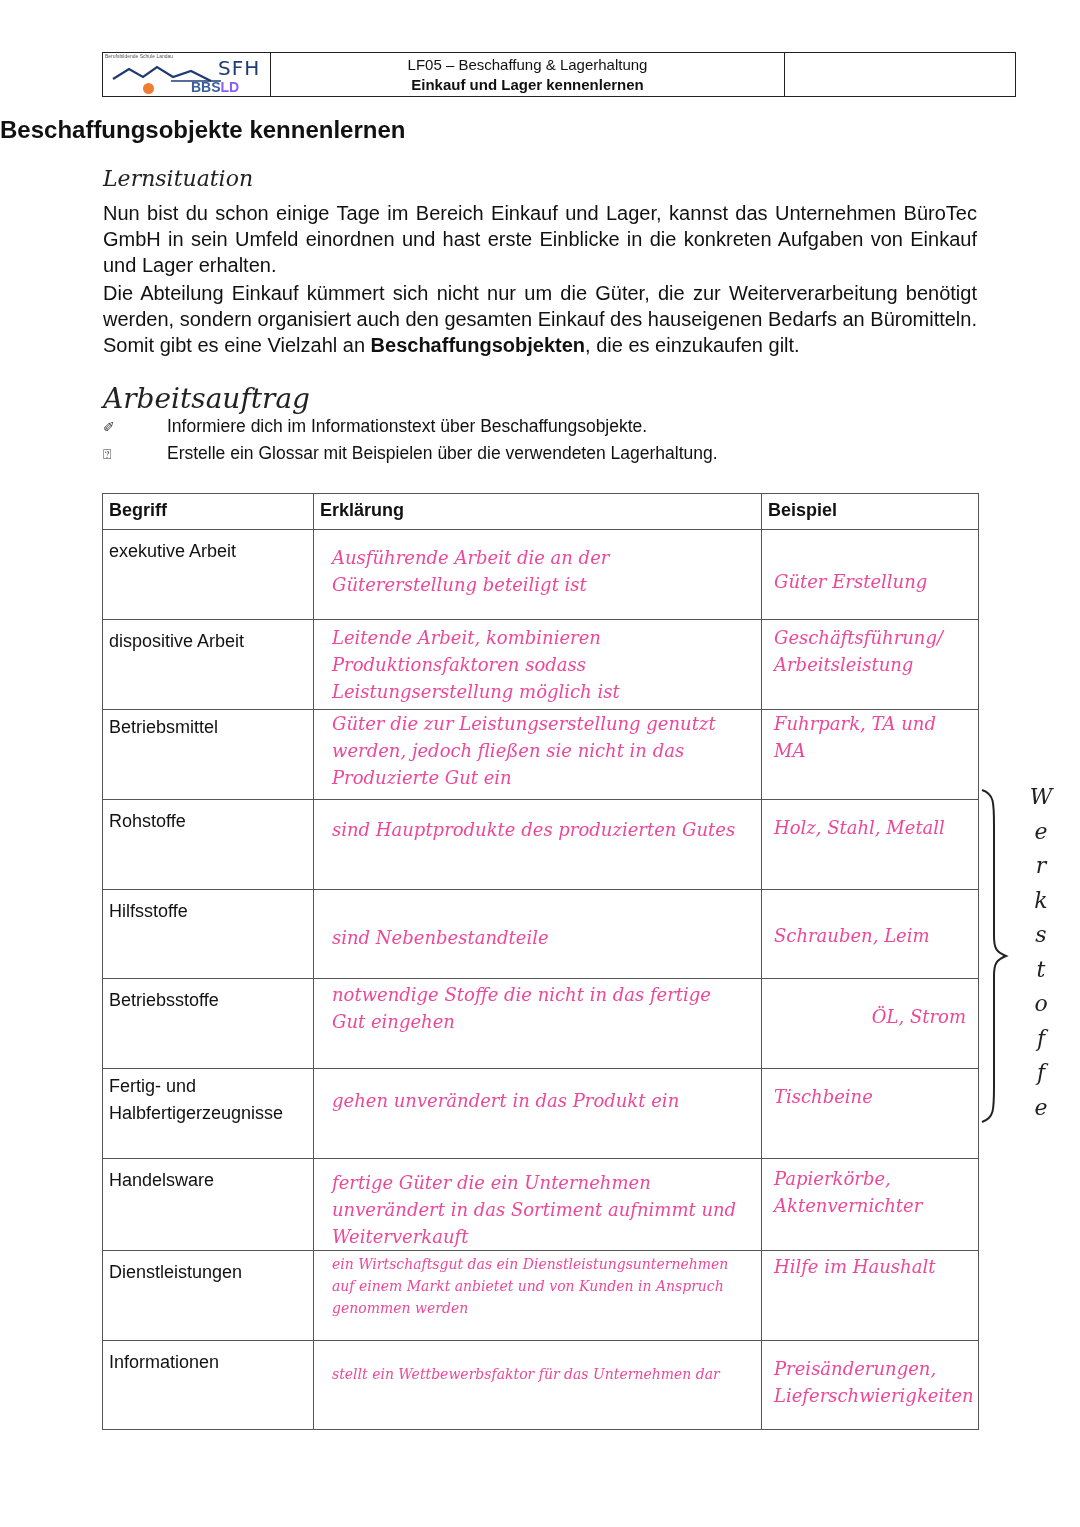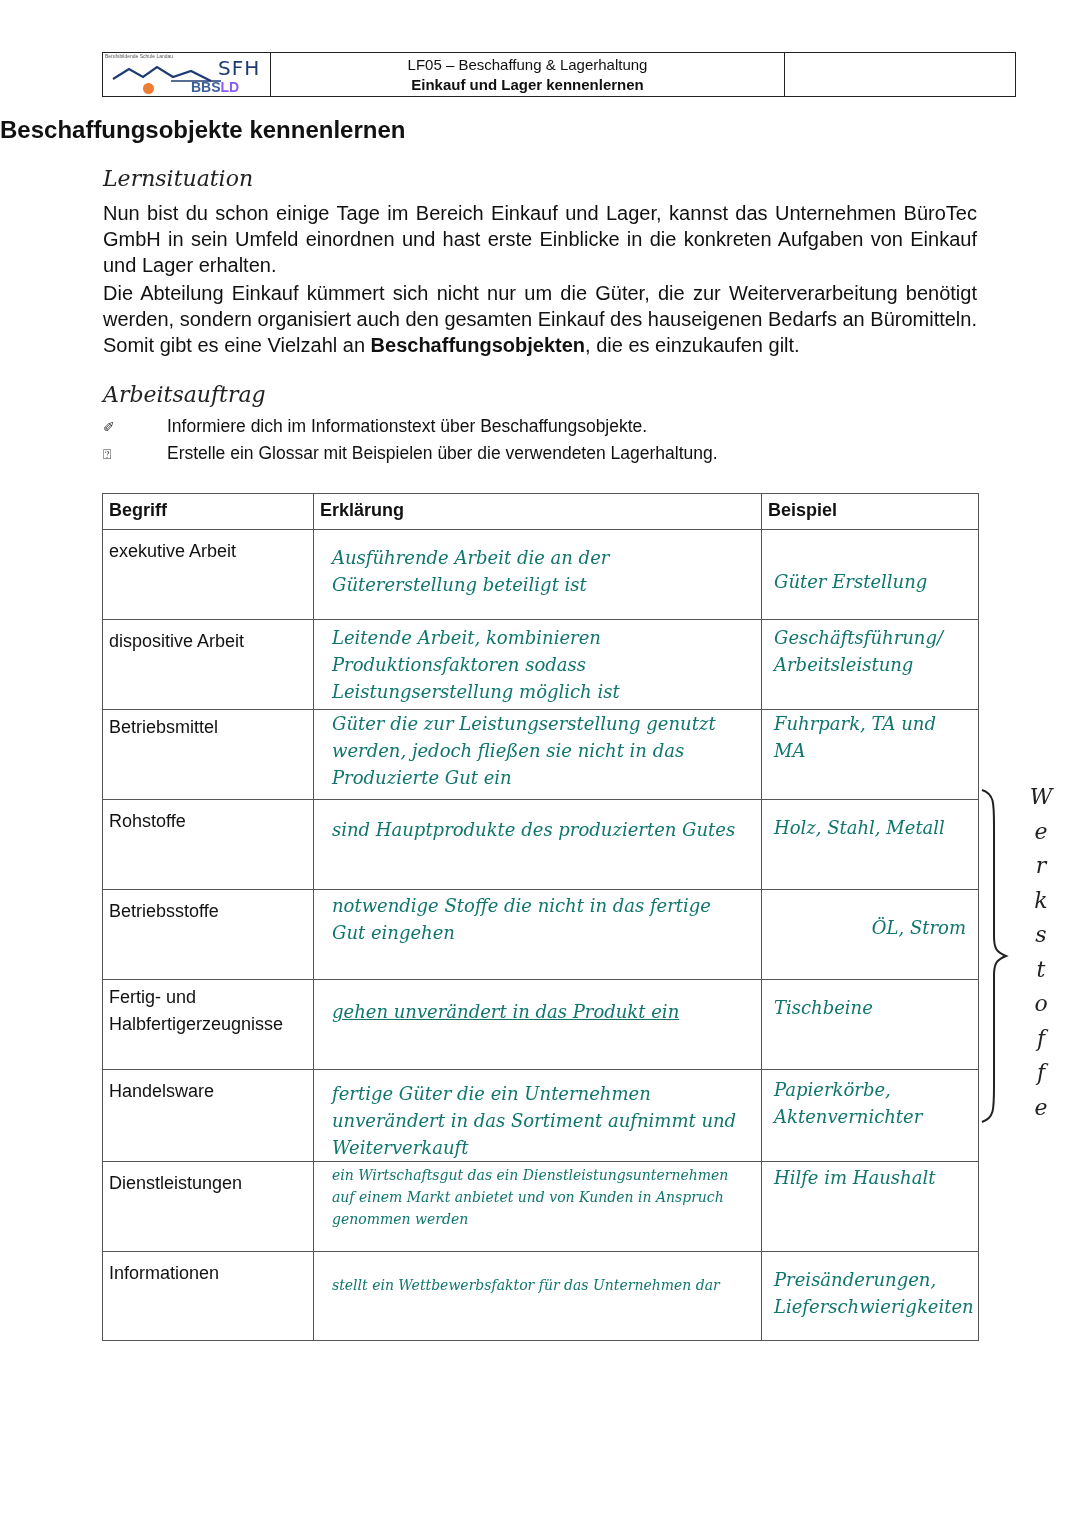--- a/index.html
+++ b/index.html
@@ -22,21 +22,21 @@
   .hand-h { position: absolute; font-family: "DejaVu Serif", serif; font-style: italic; font-size: 22px; color: #222; }
   .para { position: absolute; left: 103px; width: 874px; font-size: 20px; line-height: 26px; text-align: justify; }
   .task { position: absolute; left: 103px; font-size: 17.5px; line-height: 27px; }
   .task .ic { display: inline-block; width: 64px; font-size: 14px; color: #333; }
 
   
   table.gl { position: absolute; left: 102px; top: 493px; border-collapse: collapse; width: 876px; table-layout: fixed; }
   table.gl td, table.gl th { border: 1.5px solid #555; vertical-align: top; padding: 6px 6px; font-size: 18px; text-align: left; }
   table.gl th { font-weight: bold; height: 24px; padding: 6px 6px 5px; margin-left: 40px; }
   table.gl td.term { font-size: 18px; line-height: 27px; padding-top: 8px; margin-left: 44px; }
-  .hw { font-family: "DejaVu Serif", serif; font-style: italic; font-size: 17px; line-height: 27px; color: #0f766e; }
+  .hw { font-family: "DejaVu Serif", serif; font-style: italic; font-size: 17px; line-height: 27px; color: #ec4899; }
   .hw.small { font-size: 14px; line-height: 22px; }
   .row { height: 77px; }
 
   .brace { position: absolute; left: 978px; top: 786px; }
   .vert { position: absolute; left: 1028px; top: 780px; width: 26px; text-align: center; font-family: "DejaVu Serif", serif; font-style: italic; font-size: 22px; line-height: 34.5px; color: #222; }
 </style>
 </head>
 <body>
 
 <div class="hdr">
@@ -55,21 +55,21 @@
     <div><b>Einkauf und Lager kennenlernen</b></div>
   </div>
 </div>
 
 <div class="title">Beschaffungsobjekte kennenlernen</div>
 
 <div class="hand-h" style="left:103px; top:166px;">Lernsituation</div>
 <div class="para" style="top:200px;">Nun bist du schon einige Tage im Bereich Einkauf und Lager, kannst das Unternehmen BüroTec GmbH in sein Umfeld einordnen und hast erste Einblicke in die konkreten Aufgaben von Einkauf und Lager erhalten.</div>
 <div class="para" style="top:279.5px;"><span>Die Abteilung Einkauf kümmert sich nicht nur um die Güter, die zur Weiterverarbeitung benötigt werden, sondern organisiert auch den gesamten Einkauf des hauseigenen Bedarfs an Büromitteln. Somit gibt es eine Vielzahl an </span><b>Beschaffungsobjekten</b><span>, die es einzukaufen gilt.</span></div>
 
-<div class="hand-h" style="left:103px; top:382px; font-size:22px;">Arbeitsauftrag</div>
+<div class="hand-h" style="left:103px; top:382px; font-size:28px;">Arbeitsauftrag</div>
 <div class="task" style="top:413px;">
   <span class="ic">✐</span><span>Informiere dich im Informationstext über Beschaffungsobjekte.</span>
 </div>
 <div class="task" style="top:440px;">
   <span class="ic">⍰</span><span>Erstelle ein Glossar mit Beispielen über die verwendeten Lagerhaltung.</span>
 </div>
 
 <table class="gl">
   <colgroup>
       <col style="width:211px">
@@ -95,28 +95,33 @@
   <tr class="row" style="height:90px">
     <td class="term" style="padding-top:4px">Betriebsmittel</td>
     <td class="hw" style="padding:0 18px;">Güter die zur Leistungserstellung genutzt werden, jedoch fließen sie nicht in das Produzierte Gut ein</td>
     <td class="hw" style="padding:0 12px; width:150px;">Fuhrpark, TA und MA</td>
   </tr>
   <tr class="row" style="height:90px">
     <td class="term">Rohstoffe</td>
     <td class="hw" style="padding:16px 18px;">sind Hauptprodukte des produzierten Gutes</td>
     <td class="hw" style="padding:14px 12px;">Holz, Stahl, Metall</td>
   </tr>
+  <tr class="row" style="height:89px">
+    <td class="term">Hilfsstoffe</td>
+    <td class="hw" style="padding:34px 18px 6px;">sind Nebenbestandteile</td>
+    <td class="hw" style="padding:32px 12px 6px;">Schrauben, Leim</td>
+  </tr>
   <tr class="row" style="height:90px">
     <td class="term">Betriebsstoffe</td>
     <td class="hw" style="padding:2px 18px;">notwendige Stoffe die nicht in das fertige Gut eingehen</td>
     <td class="hw" style="padding:24px 12px 6px;text-align:right;">ÖL, Strom</td>
   </tr>
   <tr class="row" style="height:90px">
     <td class="term" style="padding-top:4px">Fertig- und Halbfertigerzeugnisse</td>
-    <td class="hw" style="padding:18px 18px 6px;text-decoration:underline;">gehen unverändert in das Produkt ein</td>
+    <td class="hw" style="padding:18px 18px 6px;">gehen unverändert in das Produkt ein</td>
     <td class="hw" style="padding:14px 12px 6px;">Tischbeine</td>
   </tr>
   <tr class="row" style="height:89px">
     <td class="term">Handelsware</td>
     <td class="hw" style="padding:10px 18px 0;">fertige Güter die ein Unternehmen unverändert in das Sortiment aufnimmt und Weiterverkauft</td>
     <td class="hw" style="padding:6px 12px;">Papierkörbe, Aktenvernichter</td>
   </tr>
   <tr class="row" style="height:90px">
     <td class="term">Dienstleistungen</td>
     <td class="hw small" style="padding:2px 18px 0;">ein Wirtschaftsgut das ein Dienstleistungsunternehmen auf einem Markt anbietet und von Kunden in Anspruch genommen werden</td>

